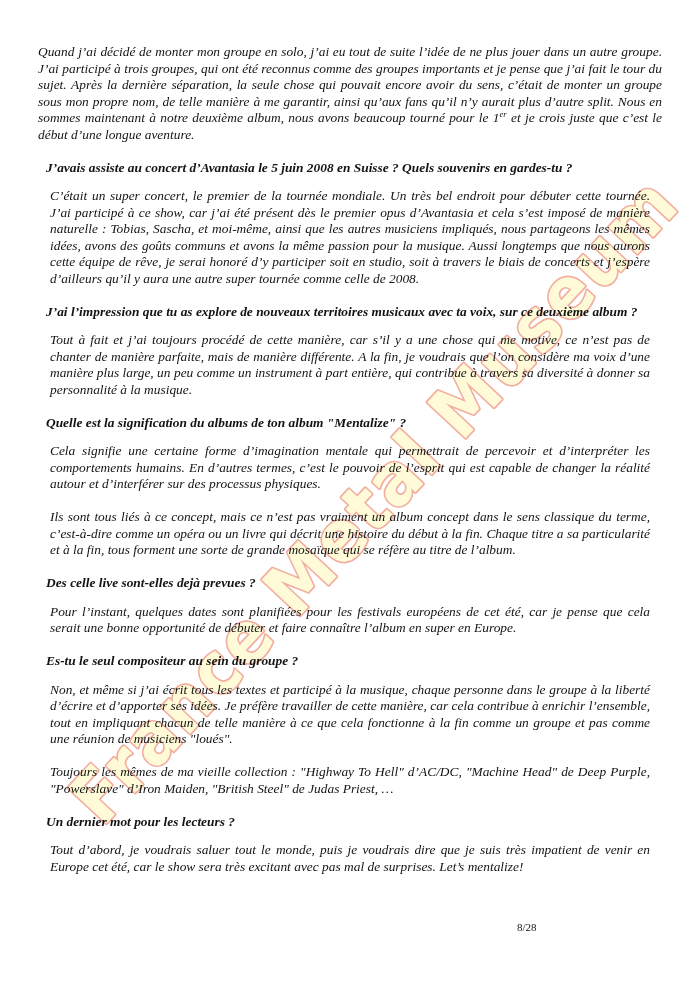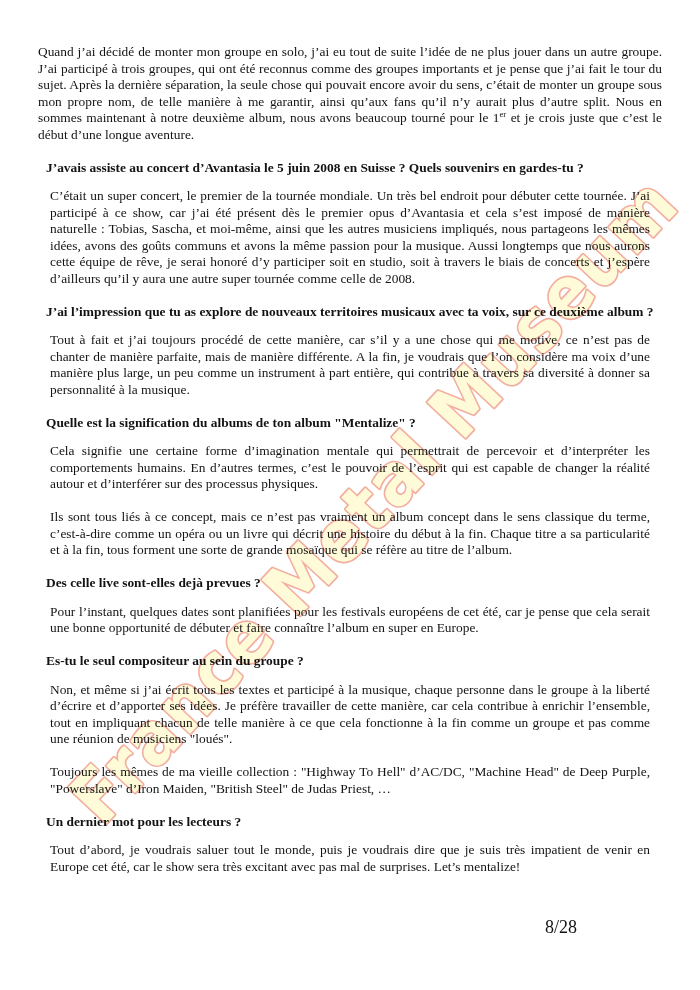--- a/index.html
+++ b/index.html
@@ -33,32 +33,33 @@
   }
   .content {
     position: absolute;
     left: 38px;
     top: 44px;
     width: 624px;
     z-index: 1;
     font-size: 13.4px;
     line-height: 16.5px;
     text-align: justify;
+    font-style: italic;
   }
   .intro { margin: 0; }
   .qa { margin-top: 16.5px; }
   .q { font-weight: bold; margin: 8px; }
   .a { margin: 12px; }
   sup { font-size: 0.65em; line-height: 0; }
   .page-number {
     position: absolute;
-    left: 545px;
+    left: 517px;
     top: 919px;
     z-index: 1;
-    font-size: 18px;
+    font-size: 11px;
     line-height: 16px;
   }
 </style>
 </head>
 <body>
 
 <div class="page">
 
   <svg class="watermark-svg" width="880" height="115">
     <text x="0" y="85" textLength="850" lengthAdjust="spacingAndGlyphs" stroke-width="3.5" fill="#FFFBD0" stroke="#F09E8C">France Metal Museum</text>

